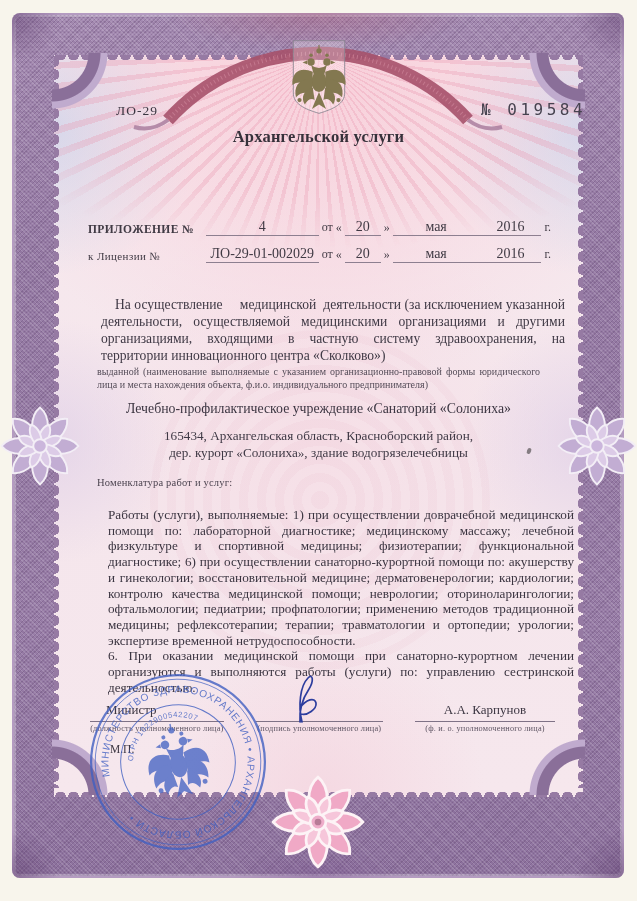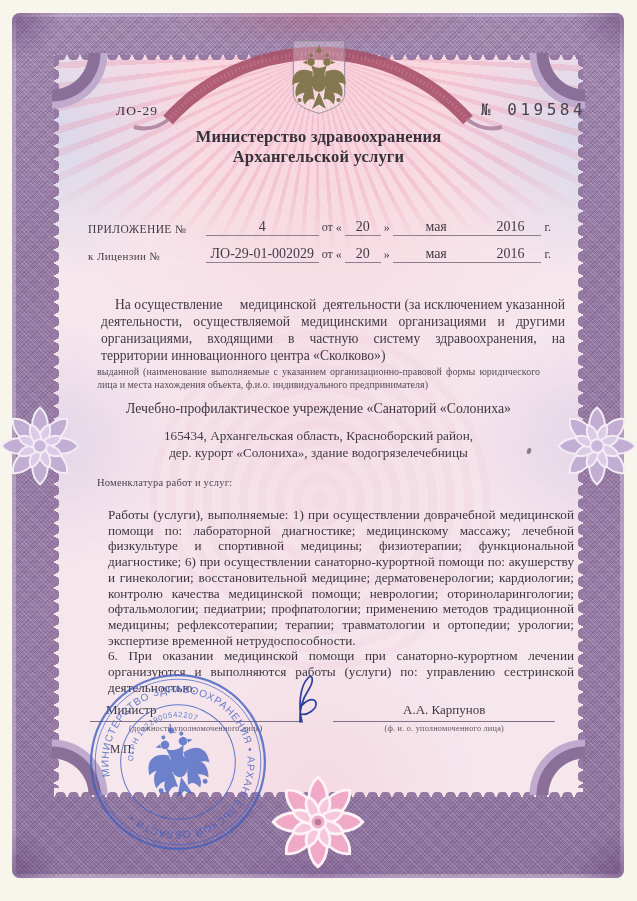--- a/index.html
+++ b/index.html
@@ -50,21 +50,21 @@
   .emblem{position:absolute;left:288px;top:36px;width:62px;height:82px;}
   .ros-left{position:absolute;left:-8px;top:398px;width:96px;height:96px;}
   .ros-right{position:absolute;left:549px;top:398px;width:96px;height:96px;}
   .flower-bottom{position:absolute;left:262px;top:766px;width:112px;height:112px;}
   
   .series{position:absolute;left:116px;top:103px;font-size:13.5px;letter-spacing:1px;color:#3a3540;}
   .number{position:absolute;left:444px;top:100px;font-family:"DejaVu Sans Mono","Liberation Mono",monospace;font-size:16px;letter-spacing:3.5px;color:#474350;margin-left:37px;}
   .title{position:absolute;left:0;right:0;top:127px;text-align:center;font-weight:bold;font-size:16.5px;line-height:20px;color:#36313a;letter-spacing:.2px;}
   .form-rows{position:absolute;left:88px;top:219px;width:466px;color:#403a44;}
   .form-row{display:flex;align-items:flex-end;margin-bottom:10px;}
-  .fr-label{width:118px;font-size:11.5px;font-weight:normal;letter-spacing:.4px;padding-bottom:1px;}
+  .fr-label{width:118px;font-size:11.5px;font-weight:bold;letter-spacing:.4px;padding-bottom:1px;}
   .form-row.lic .fr-label{font-weight:normal;font-size:11px;}
   .fr-ul{border-bottom:1px solid #8d7f90;text-align:center;}
   .fr-main{flex:1.3;font-size:14px;line-height:16px;}
   .fr-day{width:36px;font-size:14px;line-height:16px;}
   .fr-month{flex:1;font-size:14px;line-height:16px;}
   .fr-year{width:62px;font-size:14px;line-height:16px;text-align:center;}
   .fr-static{font-size:12px;padding:0 3px 1px;}
   .para-activity{position:absolute;left:88px;width:464px;top:296px;font-size:13.6px;line-height:17px;text-align:justify;text-indent:14px;color:#3f3945;margin-left:13px;}
   .caption-issued{position:absolute;left:97px;width:443px;top:366px;font-size:10px;line-height:12.5px;color:#554d59;text-align:justify;}
   .org-name{position:absolute;left:60px;right:60px;top:401px;text-align:center;font-size:13.8px;color:#3c3642;}
@@ -182,21 +182,20 @@
     <g stroke="#fdf3f6" stroke-width="2.5">
         <use href="#rosette8"></use>
       </g>
     <circle r="3" fill="#b77b97"></circle>
   </svg>
 
   <span class="series">ЛО-29</span>
   <span class="number">№ 019584</span>
 
   <div class="title">
-    <div>Министерство здравоохранения</div>
     <div>Архангельской услуги</div>
   </div>
 
   <div class="form-rows">
     <div class="form-row">
       <span class="fr-label">ПРИЛОЖЕНИЕ №</span>
       <span class="fr-ul fr-main">4</span>
       <span class="fr-static">от «</span>
       <span class="fr-ul fr-day">20</span>
       <span class="fr-static">»</span>
@@ -227,20 +226,24 @@
   <div class="nomen">Номенклатура работ и услуг:</div>
   <div class="works">
     <p>Работы (услуги), выполняемые: 1) при осуществлении доврачебной медицинской помощи по: лабораторной диагностике; медицинскому массажу; лечебной физкультуре и спортивной медицины; физиотерапии; функциональной диагностике; 6) при осуществлении санаторно-курортной помощи по: акушерству и гинекологии; восстановительной медицине; дерматовенерологии; кардиологии; контролю качества медицинской помощи; неврологии; оториноларингологии; офтальмологии; педиатрии; профпатологии; применению методов традиционной медицины; рефлексотерапии; терапии; травматологии и ортопедии; урологии; экспертизе временной нетрудоспособности.</p>
     <p>6. При оказании медицинской помощи при санаторно-курортном лечении организуются и выполняются работы (услуги) по: управлению сестринской деятельностью.</p>
   </div>
 
   <div class="sig-row">
     <div class="sig-col sig-c1">
       <div class="sig-val">Министр</div>
       <div class="sig-cap">(должность уполномоченного лица)</div>
+    </div>
+    <div class="sig-col sig-c2">
+      <div class="sig-val"></div>
+      <div class="sig-cap">(подпись уполномоченного лица)</div>
     </div>
     <div class="sig-col sig-c3">
       <div class="sig-val">А.А. Карпунов</div>
       <div class="sig-cap">(ф. и. о. уполномоченного лица)</div>
     </div>
   </div>
   <div class="mp">М.П.</div>
 
   <svg class="sign-svg" viewBox="0 0 60 62">
     <path d="M30 50 C26 34 28 14 36 6 C41 1 42 9 37 17 C31 26 27 38 28 50 M28 36 C34 27 43 25 44 31 C45 37 35 44 29 42" fill="none" stroke="#2c3d9e" stroke-width="1.7" stroke-linecap="round"></path>

